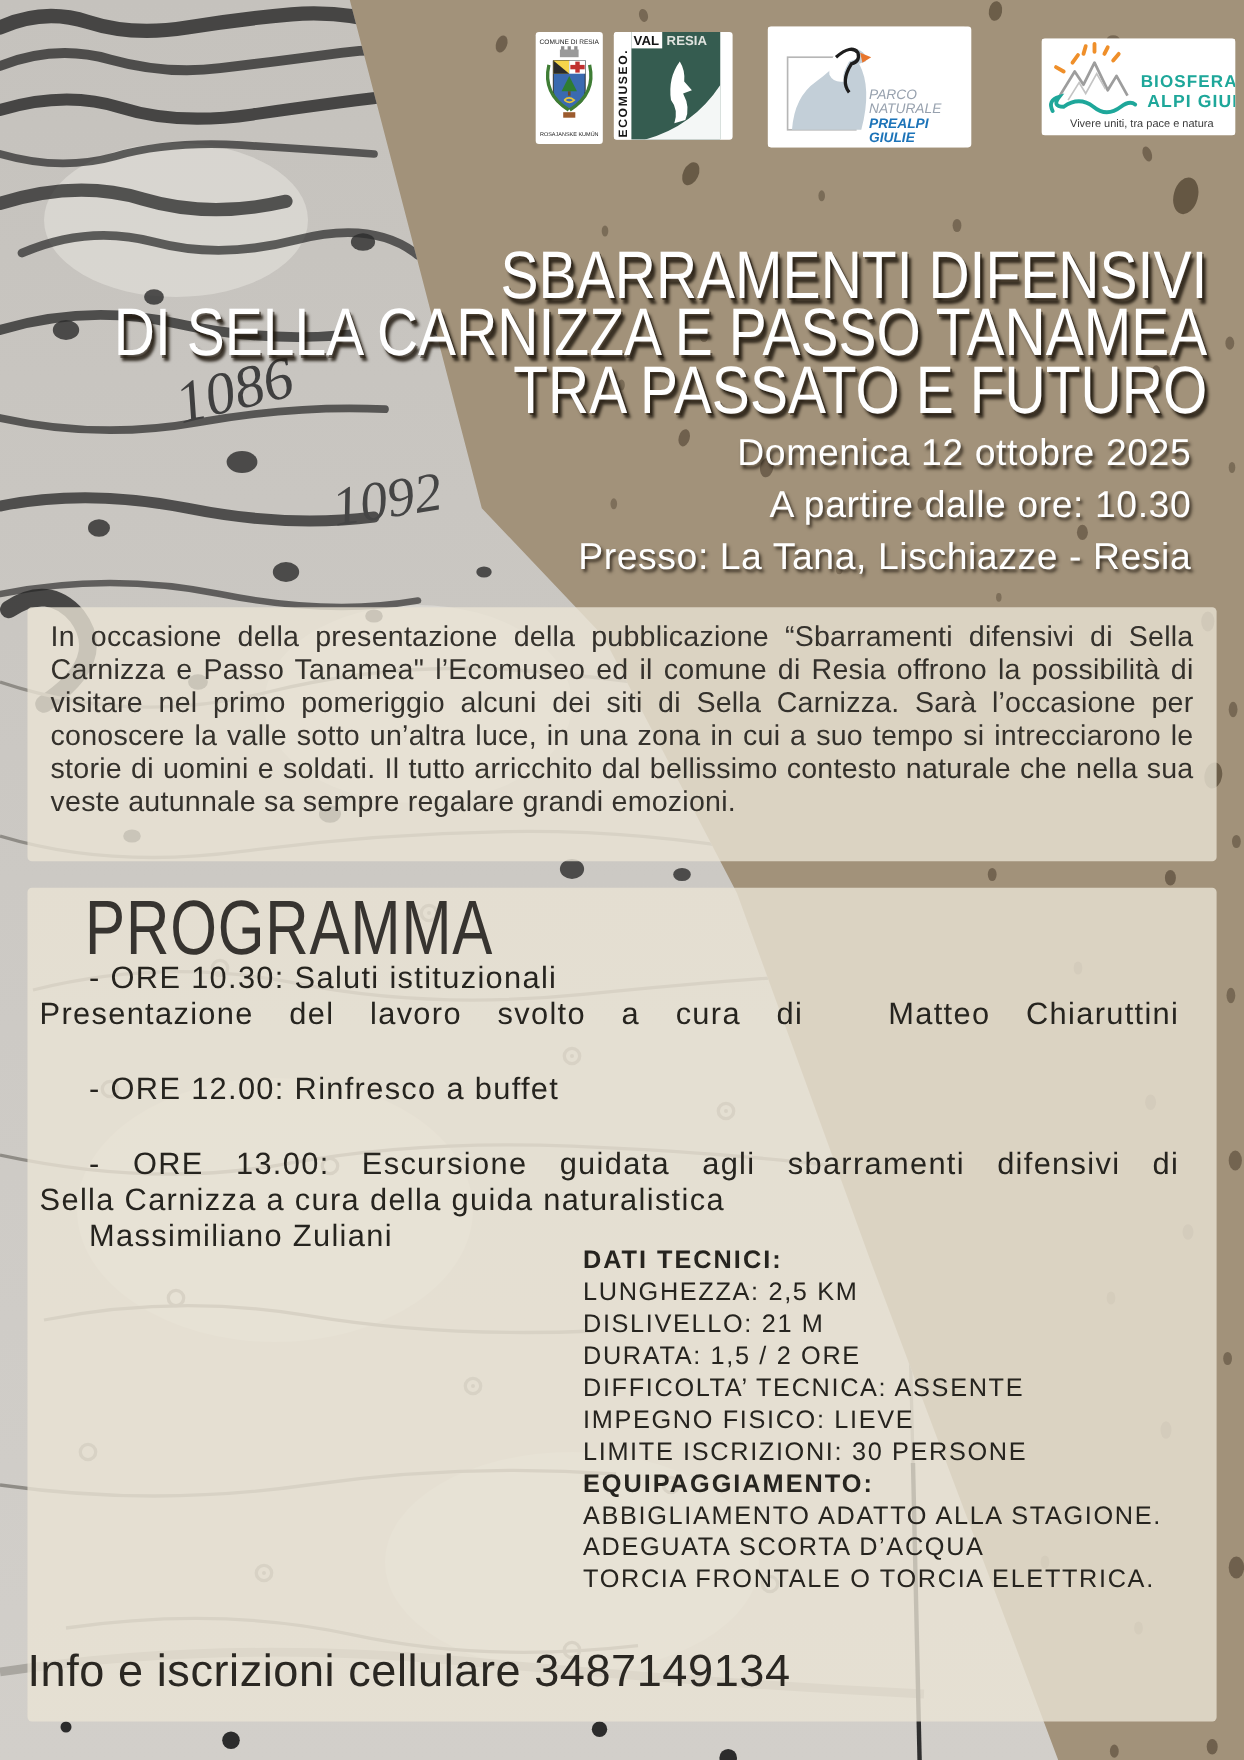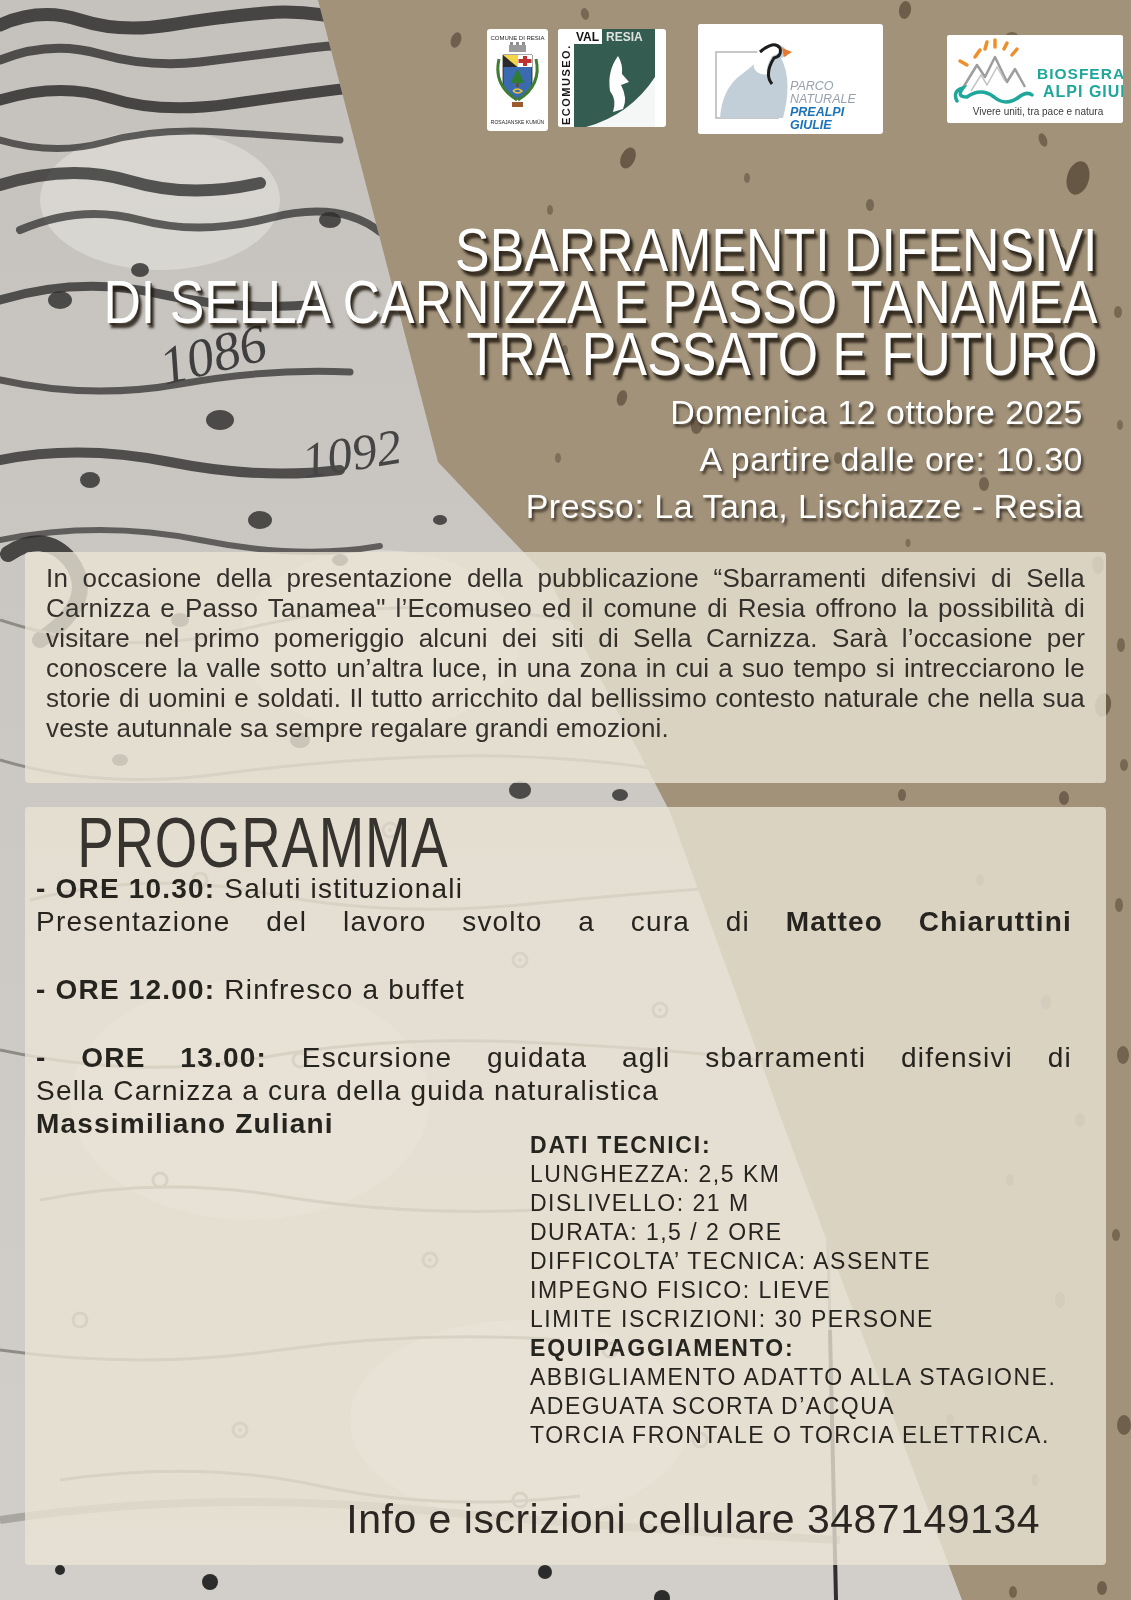--- a/index.html
+++ b/index.html
@@ -44,33 +44,33 @@
   
   .prog-head{
     position:absolute;top:812px;left:25px;width:1094px;
     font-size:70px;color:#373430;font-weight:400;line-height:62px;
   }
   .prog-head span{display:inline-block;transform:scaleX(.78);letter-spacing:1px;}
   .program{
     position:absolute;top:872px;left:36px;width:1036px;
     font-size:28px;line-height:33px;letter-spacing:1.2px;color:#26241f;
   }
-  .prog-line b{font-weight:700;}
+  .prog-line b{font-weight:400;margin-left:45px;}
   .prog-line.gap{margin-top:35px;}
   .prog-line.just{text-align:justify;text-align-last:justify;}
   
   .tech{
     position:absolute;top:1131px;left:530px;width:556px;
     font-size:23px;line-height:29px;letter-spacing:1.5px;color:#26241f;
   }
   .tech .bold{font-weight:700;letter-spacing:1.8px;}
   .tech .wrap-row{text-align:justify;}
   
   .footer{
-    position:absolute;top:1496px;left:25px;width:1015px;text-align:right;
+    position:absolute;top:1496px;left:25px;width:1015px;text-align:left;
     font-size:41px;color:#2a2722;letter-spacing:.5px;
   }
 </style>
 </head>
 <body>
 
 <div class="poster">
 
   <div class="map-layer">
     <svg width="1131" height="1600" viewBox="0 0 1131 1600">

